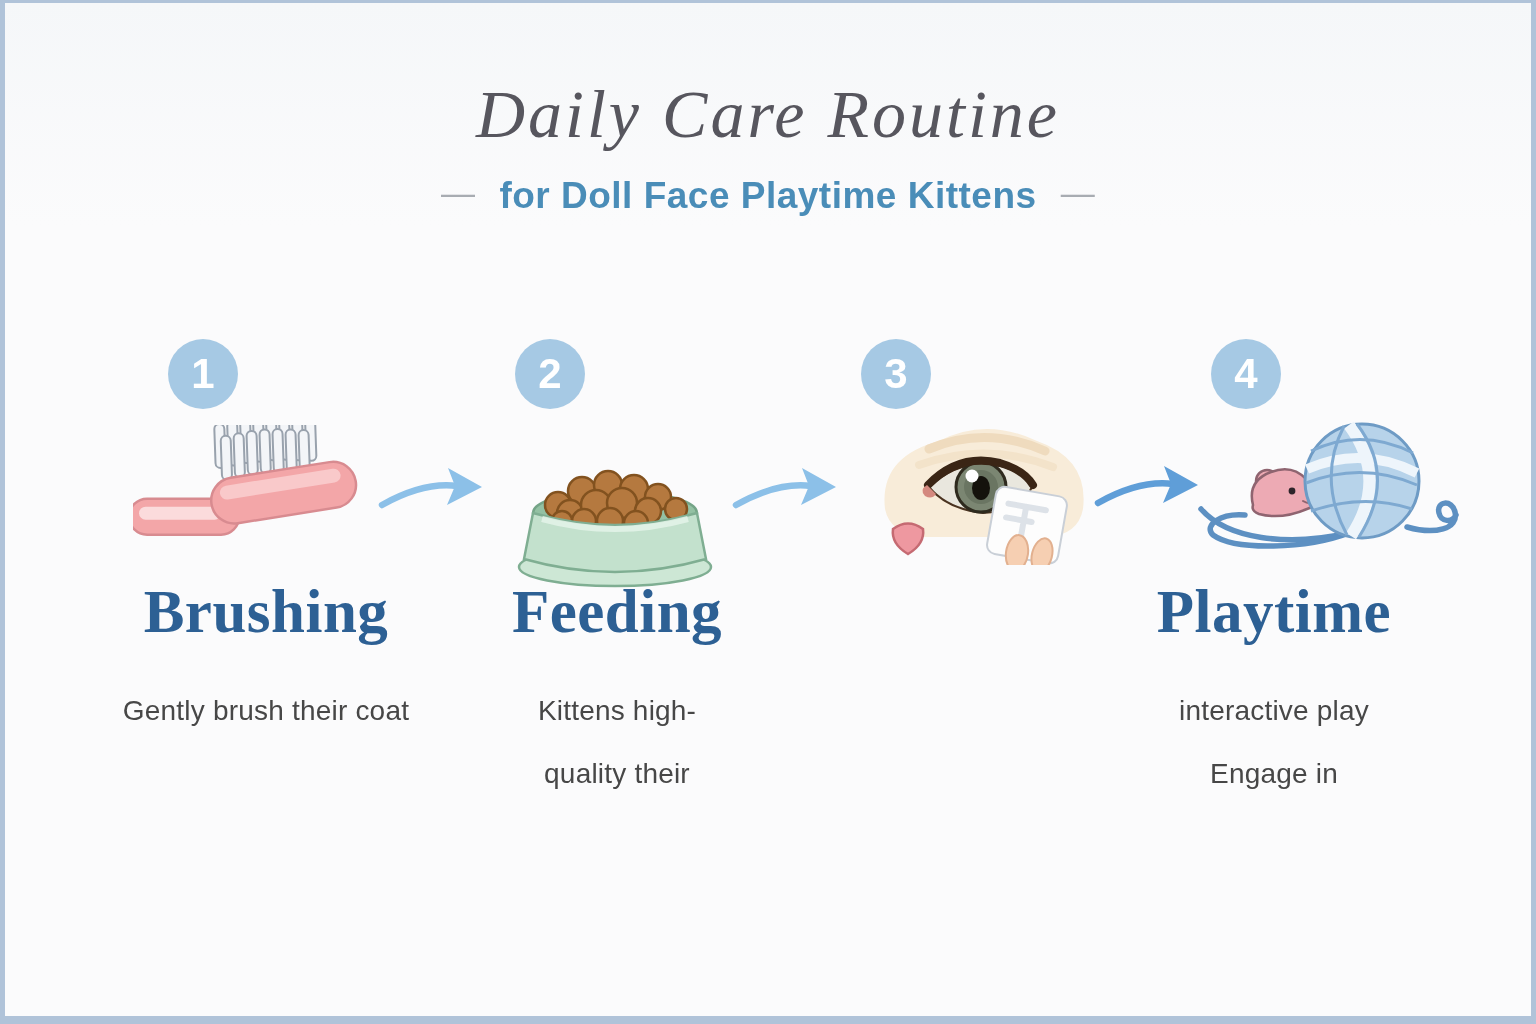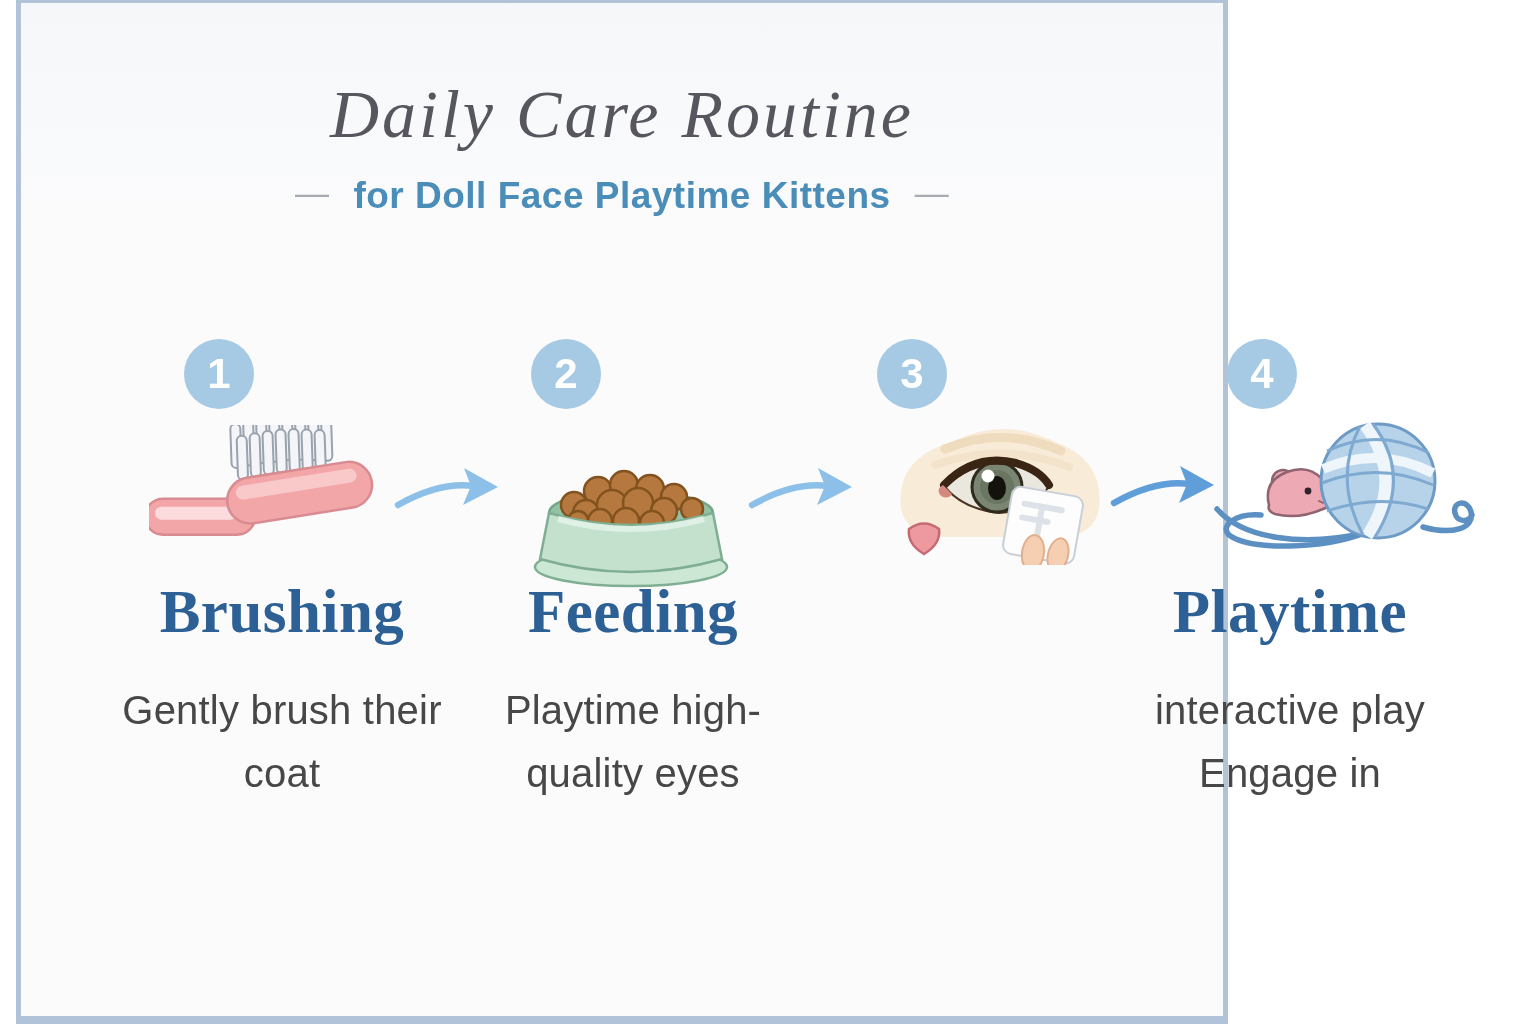--- a/index.html
+++ b/index.html
@@ -1,27 +1,26 @@
 <!DOCTYPE html>
 <html><head>
 <meta charset="utf-8">
 <style>
   * { margin: 0; padding: 0; box-sizing: border-box; }
   html, body { width: 1536px; height: 1024px; overflow: hidden; }
   body { font-family: "Liberation Sans", sans-serif; }
 
   .canvas {
     position: relative;
-    width: 1212px;
+    width: 1536px;
     height: 1024px;
     background: linear-gradient(180deg, #f5f7f9 0%, #fbfbfc 22%, #fbfbfc 100%);
     border-style: solid;
     border-color: #b0c3d9;
     border-width: 3px 5px 8px 5px;
-    margin-left: 16px;
   }
 
   
   .title {
     position: absolute;
     top: 72px; left: 0; width: 100%;
     text-align: center;
     font-family: "Liberation Serif", serif;
     font-style: italic;
     font-weight: 500;
@@ -93,21 +92,21 @@
   .step-title {
     font-family: "Liberation Serif", serif;
     font-weight: 700;
     font-size: 61px;
     line-height: 62px;
     letter-spacing: 0.5px;
     color: #2d6094;
   }
   .step-desc {
     margin-top: 36px;
-    font-size: 40px;
+    font-size: 28px;
     line-height: 63px;
     letter-spacing: 0.2px;
     color: #474747;
   }
 </style>
 </head>
 <body>
 
 <div class="canvas">
 
@@ -242,22 +241,22 @@
   <div class="stepcol stepcol-1">
     <h2 class="step-title">Brushing</h2>
     <div class="step-desc">
       <div>Gently brush their coat</div>
     </div>
   </div>
 
   <div class="stepcol stepcol-2">
     <h2 class="step-title">Feeding</h2>
     <div class="step-desc">
-      <div>Playtime high-</div>
-      <div>quality eyes</div>
+      <div>Kittens high-</div>
+      <div>quality their</div>
     </div>
   </div>
 
 
   <div class="stepcol stepcol-4">
     <h2 class="step-title">Playtime</h2>
     <div class="step-desc">
       <div>interactive play</div>
       <div>Engage in</div>
     </div>

